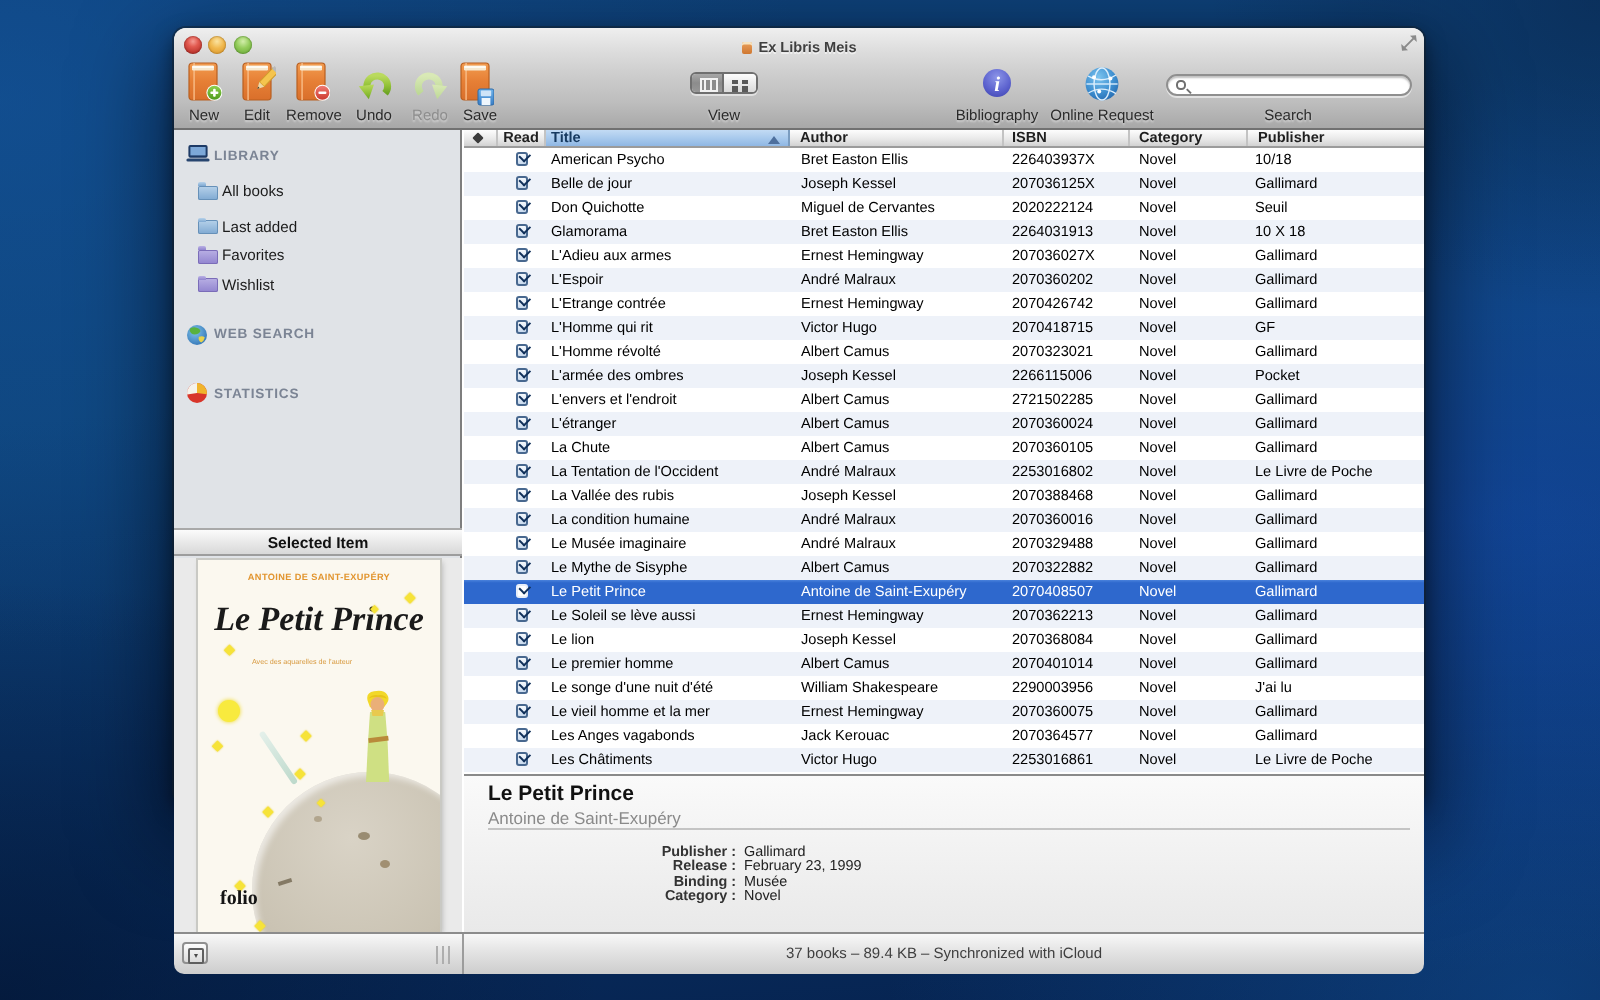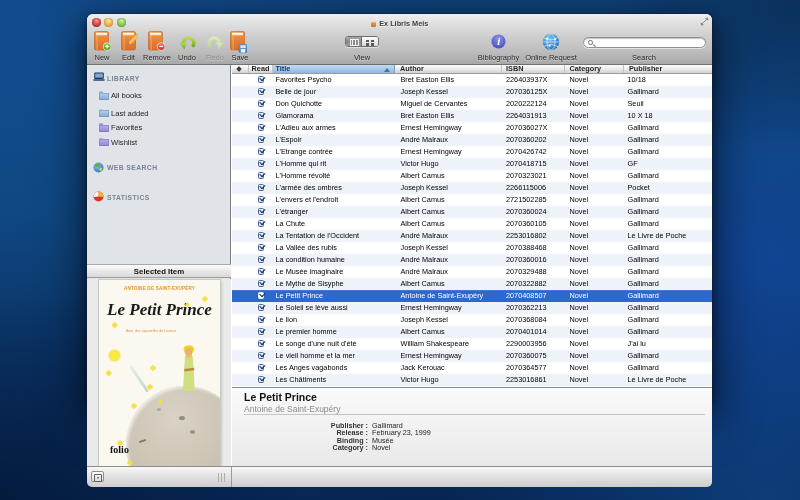--- a/index.html
+++ b/index.html
@@ -378,21 +378,21 @@
      <div class="th4">ISBN</div>
           <div class="th5">Category</div>
           <div class="th6">Publisher</div>
    </div>
    <div class="rows">
 <div class="row">
             <div class="c0"></div>
             <div class="c1">
               <span class="cb"></span>
             </div>
-            <div class="c2">Favorites Psycho</div>
+            <div class="c2">American Psycho</div>
             <div class="c3">Bret Easton Ellis</div>
             <div class="c4">226403937X</div>
             <div class="c5">Novel</div>
             <div class="c6">10/18</div>
           </div>
 <div class="row alt">
             <div class="c0"></div>
             <div class="c1">
               <span class="cb"></span>
             </div>
@@ -686,15 +686,16 @@
         </div>
     <div class="drow" style="top:55px">
           <span class="dlab">Category :</span>
           <span class="dval">Novel</span>
         </div>
   </div>
   <div class="status">
     <div class="sbtn"></div>
     <div class="grip"></div>
     <div class="sdiv"></div>
+    <div class="stext">37 books – 89.4 KB – Synchronized with iCloud</div>
   </div>
  </div>
 </div>
 
 </body></html>

